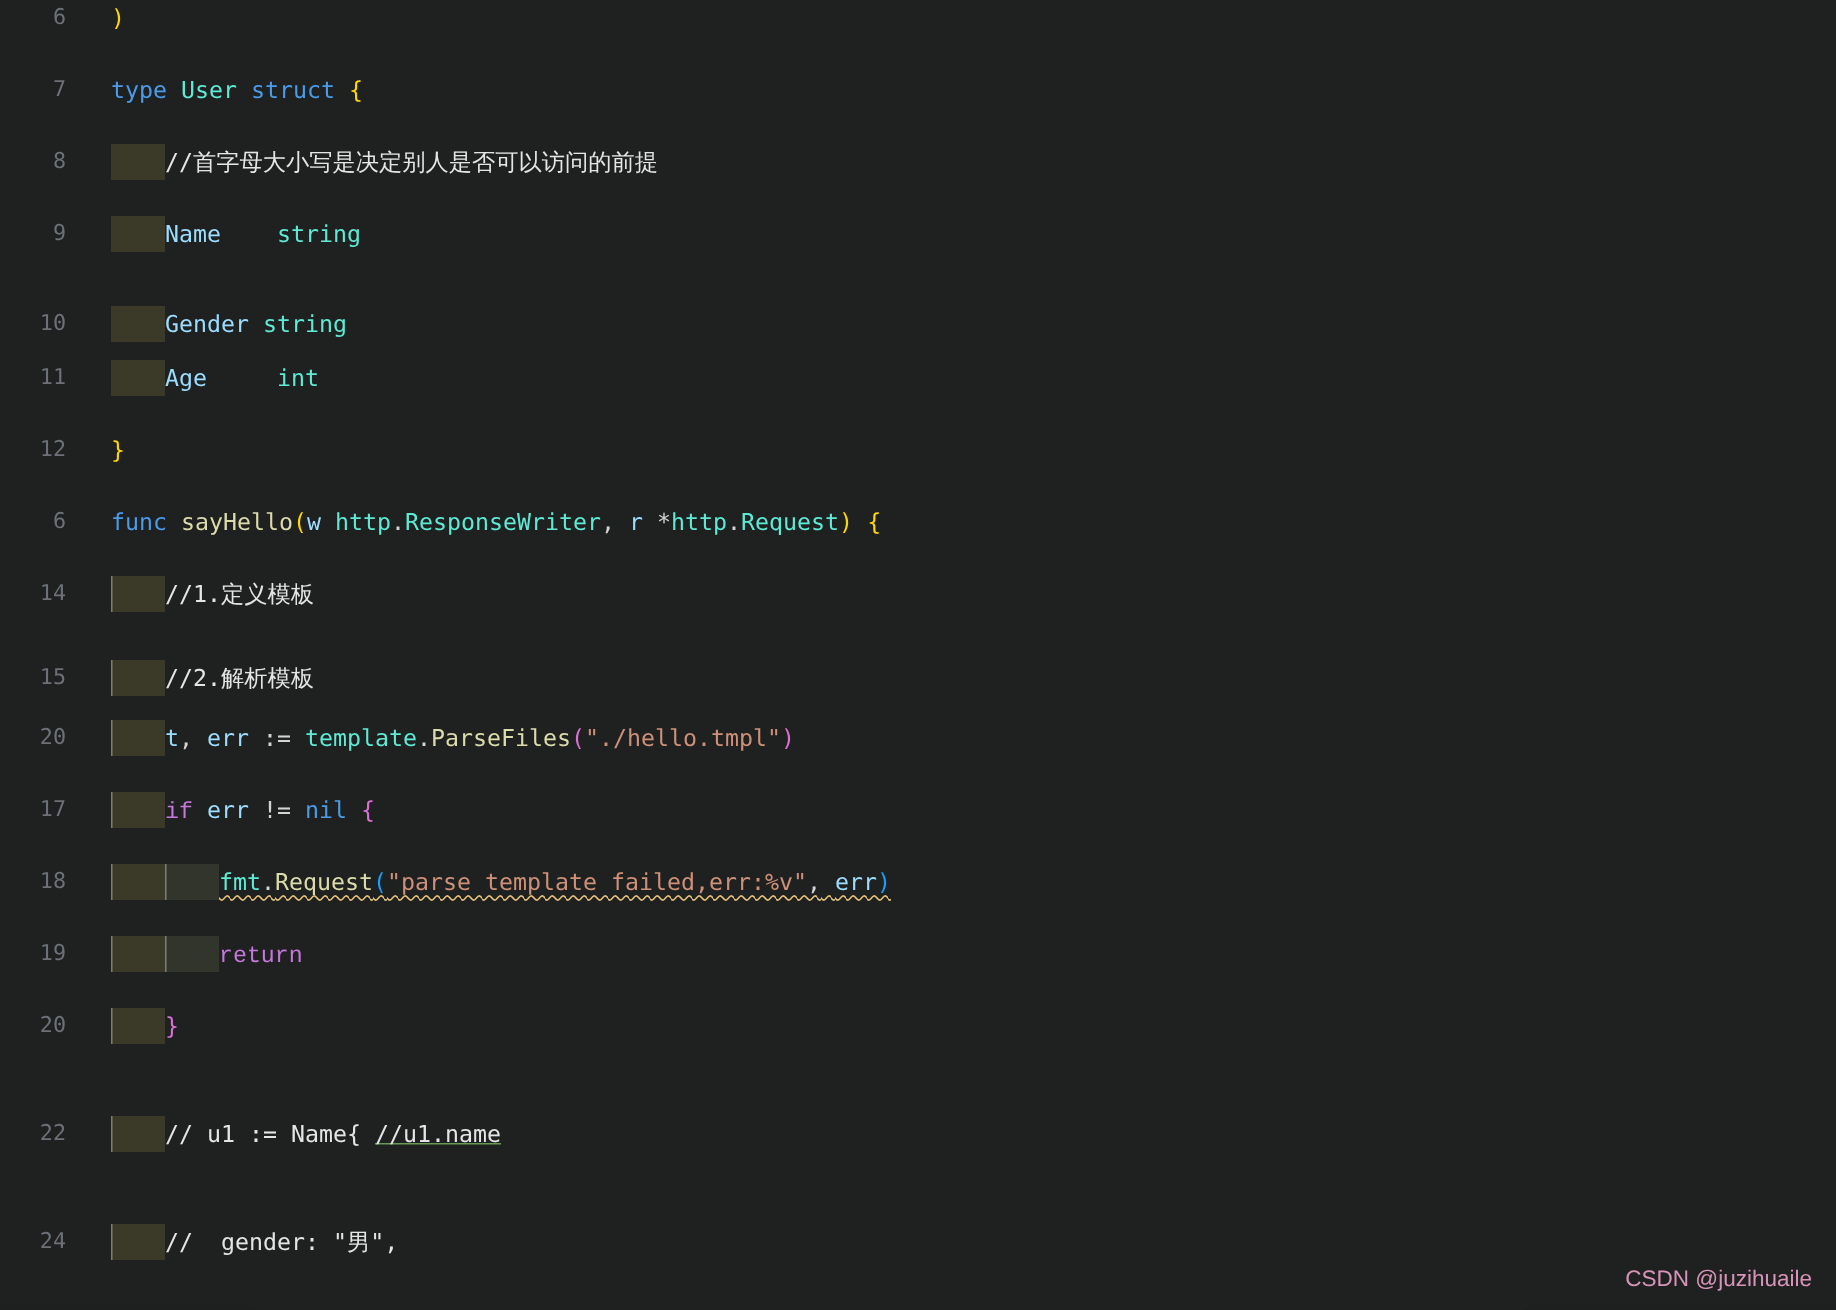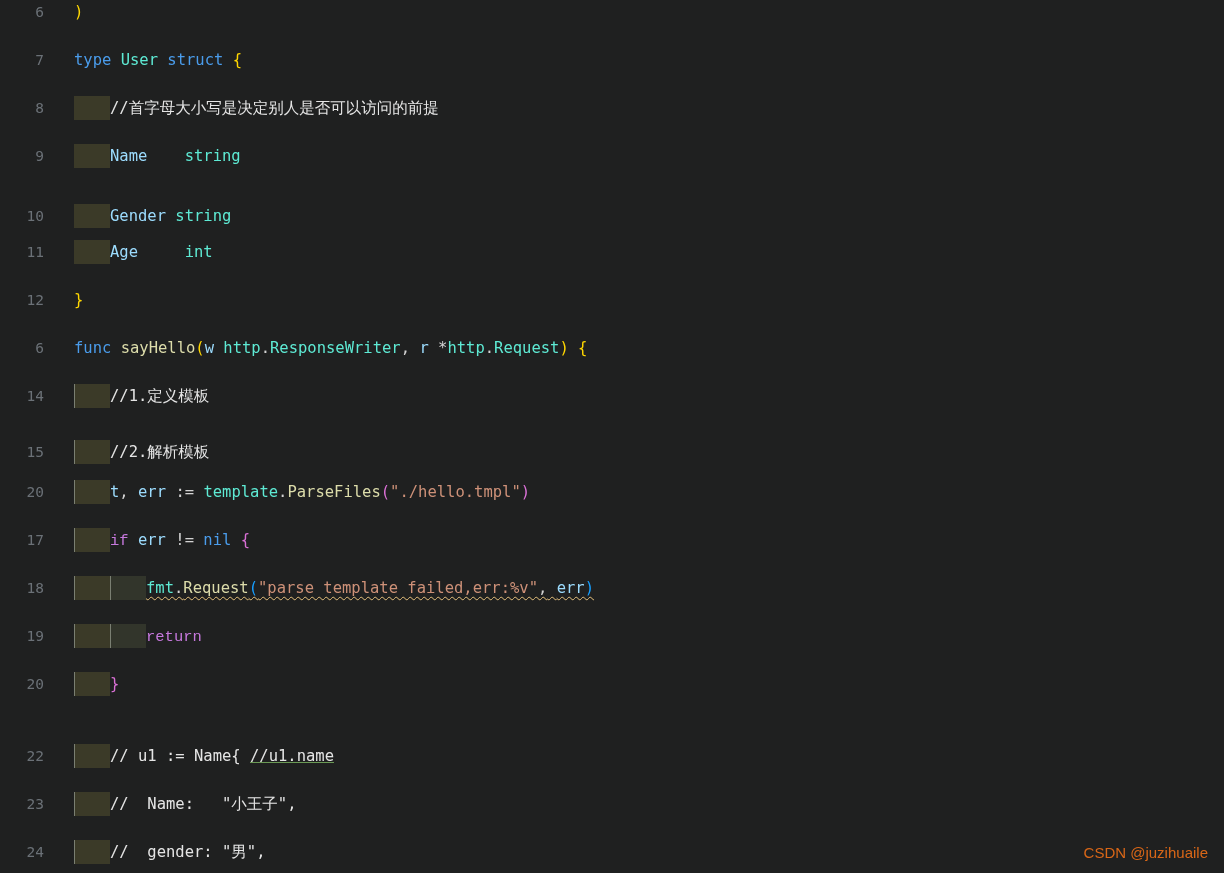--- a/index.html
+++ b/index.html
@@ -89,21 +89,21 @@
     text-decoration-color: #e5c07b;
     text-decoration-thickness: 1px;
     text-underline-offset: 3px;
   }
 
   
   #watermark {
     position: absolute;
     right: 16px;
     bottom: 12px;
-    color: #f97316;
+    color: #f9a8d4;
     font-size: 15px;
     font-family: "Liberation Sans", sans-serif;
     opacity: 0.85;
   }
 </style>
 </head>
 <body>
 
 <div id="editor">
 
@@ -205,26 +205,20 @@
   </div>
 
 
   <div class="row" style="top:384px">
     <span class="gutter-num">22</span>
     <span class="ind" style="left:74px;width:36px"></span>
     <span class="guideline" style="left:74px"></span>
     <span class="code" style="left:110px"><span class="cmt">// u1 := Name{ </span><span class="cmt linkul">//u1.name</span></span>
   </div>
 
-  <div class="row" style="top:408px">
-    <span class="gutter-num">23</span>
-    <span class="ind" style="left:74px;width:36px"></span>
-    <span class="guideline" style="left:74px"></span>
-    <span class="code" style="left:110px"><span class="cmt">//  Name:   "小王子",</span></span>
-  </div>
 
   <div class="row" style="top:432px">
     <span class="gutter-num">24</span>
     <span class="ind" style="left:74px;width:36px"></span>
     <span class="guideline" style="left:74px"></span>
     <span class="code" style="left:110px"><span class="cmt">//  gender: "男",</span></span>
   </div>
 
   <div id="watermark">CSDN @juzihuaile</div>
 

